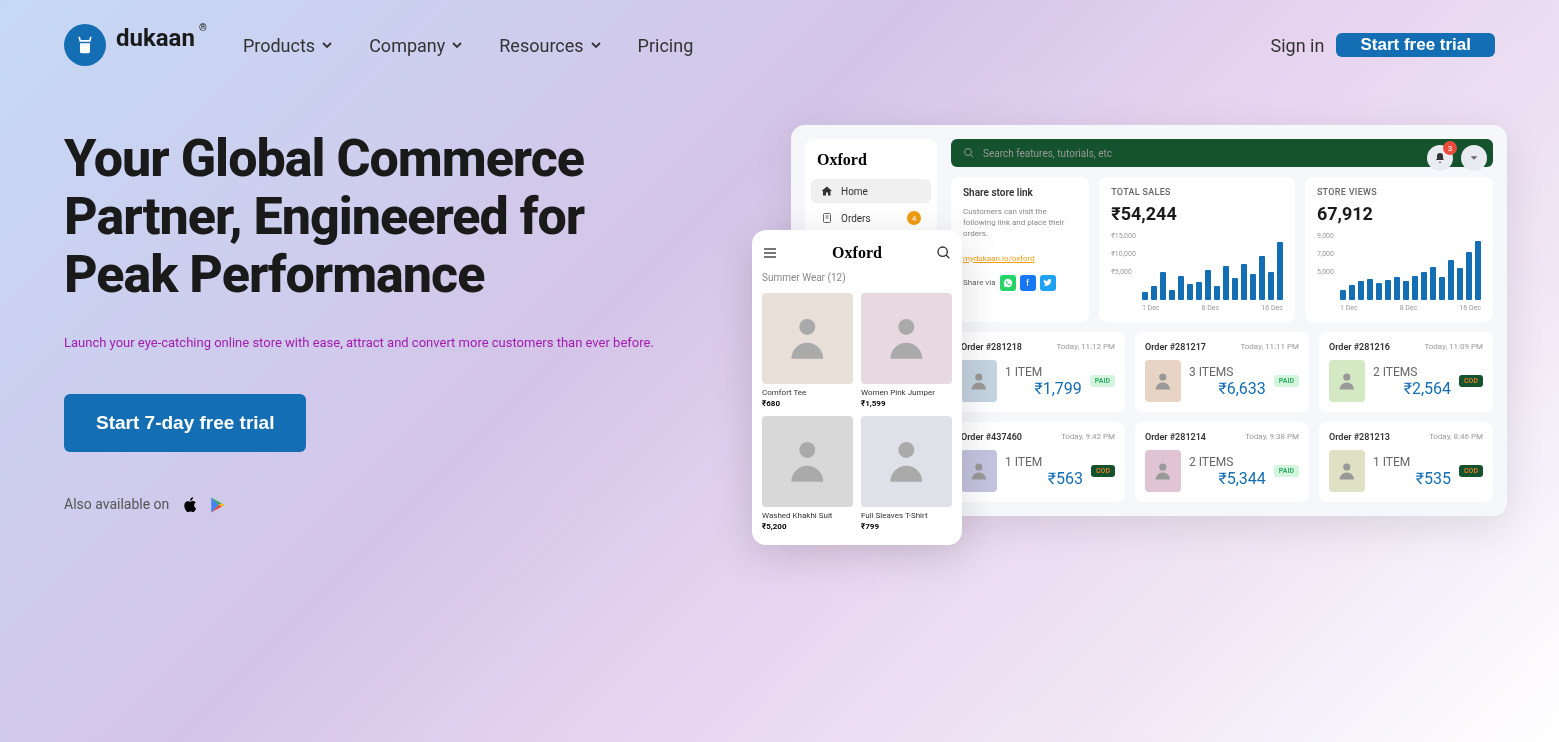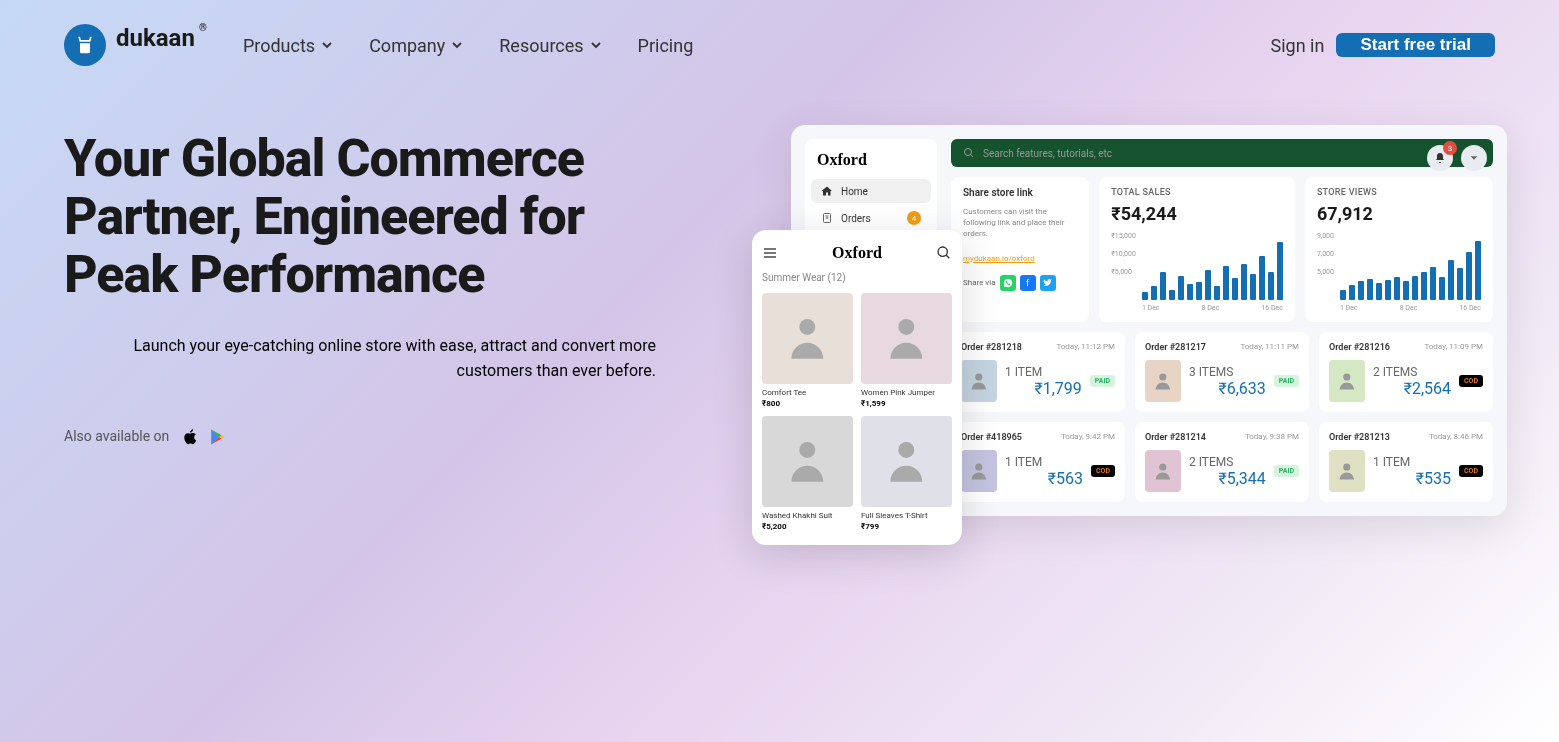--- a/index.html
+++ b/index.html
@@ -15,21 +15,21 @@
 .nav { display: flex; gap: 36px; }
 .nav-item { display: flex; align-items: center; gap: 6px; font-size: 18px; color: #333; cursor: pointer; }
 .chevron { width: 12px; height: 12px; }
 .header-right { display: flex; align-items: center; gap: 12px; }
 .signin { font-size: 18px; color: #333; cursor: pointer; }
 .cta-btn { background: #146EB4; color: white; padding: 2px 24px; border-radius: 6px; font-size: 17px; font-weight: 600; border: none; cursor: pointer; }
 
 
 .hero { padding: 40px 64px; max-width: 720px; }
 .hero h1 { font-size: 52px; font-weight: 800; line-height: 1.12; color: #1a1a1a; margin-bottom: 28px; letter-spacing: -1px; }
-.hero p { font-size: 16px; color: #000000; line-height: 1.6; margin-bottom: 40px; text-align: right; }
+.hero p { font-size: 13px; color: #a21caf; line-height: 1.6; margin-bottom: 40px; }
 .hero-btn { background: #146EB4; color: white; padding: 18px 32px; border-radius: 6px; font-size: 19px; font-weight: 600; border: none; cursor: pointer; }
 .also { margin-top: 44px; display: flex; align-items: flex-start; gap: 12px; font-size: 14px; color: #555; }
 .store-icons { display: flex; gap: 10px; }
 
 
 .dashboard { position: absolute; top: 125px; right: 52px; width: 716px; background: #f5f7fa; border-radius: 14px; box-shadow: 0 10px 40px rgba(0,0,0,0.1); padding: 14px; }
 .dash-top { display: flex; gap: 14px; }
 .sidebar { width: 132px; background: white; border-radius: 8px; padding: 8px 0; }
 .sidebar-title { font-family: Georgia, serif; font-weight: 700; font-size: 16px; padding: 4px 12px 8px; }
 .side-item { display: flex; align-items: center; gap: 8px; padding: 6px 10px; font-size: 10px; color: #333; border-radius: 6px; margin: 2px 6px; }
@@ -64,21 +64,21 @@
 .order-top { display: flex; justify-content: space-between; font-size: 9px; margin-bottom: 8px; }
 .order-num { font-weight: 600; color: #333; }
 .order-time { color: #999; font-size: 8px; }
 .order-body { display: flex; gap: 8px; align-items: center; }
 .order-thumb { width: 36px; height: 42px; background: #f0f0f0; border-radius: 4px; overflow: hidden; }
 .order-info { flex: 1; }
 .order-items { font-size: 12px; color: #666; }
 .order-price { font-size: 16px; color: #146EB4; font-weight: 400; text-align: right; }
 .order-status { font-size: 7px; padding: 2px 5px; border-radius: 3px; font-weight: 600; }
 .st-paid { background: #d4f4dd; color: #27ae60; }
-.st-cod { background: #000000; color: #e67e22; }
+.st-cod { background: #14532d; color: #e67e22; }
 
 
 .mobile { position: absolute; top: 230px; left: 752px; width: 210px; background: white; border-radius: 14px; box-shadow: 0 10px 40px rgba(0,0,0,0.15); padding: 14px 10px; z-index: 10; }
 .mobile-top { display: flex; justify-content: space-between; align-items: center; margin-bottom: 10px; }
 .mobile-title { font-family: Georgia, serif; font-weight: 700; font-size: 16px; }
 .ham, .mag { width: 16px; height: 16px; cursor: pointer; }
 .mobile-cat { font-size: 10px; font-weight: 600; margin-bottom: 10px; }
 .mobile-cat span { color: #888; font-weight: 400; }
 .prod-grid { display: grid; grid-template-columns: 1fr 1fr; gap: 8px; }
 .prod { }
@@ -128,20 +128,21 @@
   </div>
   <div class="header-right">
     <span class="signin">Sign in</span>
     <button class="cta-btn">Start free trial</button>
   </div>
 </div>
 
 <div class="hero">
   <h1>Your Global Commerce Partner, Engineered for Peak Performance</h1>
   <p>Launch your eye-catching online store with ease, attract and convert more customers than ever before.</p>
+  <button class="hero-btn">Start 7-day free trial</button>
   <div class="also">
     <span>Also available on</span>
     <div class="store-icons">
       <svg width="18" height="18" viewBox="0 0 24 24" fill="#000">
           <path d="M17.5 12.5c0-2.5 2-3.7 2.1-3.8-1.1-1.7-2.9-1.9-3.5-1.9-1.5-.2-2.9.9-3.7.9-.8 0-1.9-.9-3.2-.8-1.6 0-3.1.9-4 2.4-1.7 3-0.4 7.4 1.2 9.8.8 1.2 1.8 2.5 3.1 2.4 1.2 0 1.7-.8 3.2-.8s1.9.8 3.2.8c1.3 0 2.2-1.2 3-2.4.9-1.4 1.3-2.7 1.3-2.8-.1 0-2.5-1-2.7-3.8zM15 4.8c.7-.8 1.1-2 1-3.1-1 0-2.2.7-2.9 1.5-.6.7-1.2 1.9-1 3 1.1.1 2.2-.6 2.9-1.4z"></path>
         </svg>
       <svg width="18" height="18" viewBox="0 0 24 24">
           <path fill="#4285f4" d="M3 2v20l10-10z"></path>
           <path fill="#34a853" d="M3 2l14 8-4 2z"></path>
           <path fill="#fbbc04" d="M13 12l4 2 4-2-4-2z"></path>
@@ -344,21 +345,21 @@
               </div>
       <div class="order-info">
         <div class="order-items">2 ITEMS</div>
         <div class="order-price">₹2,564</div>
       </div>
       <span class="order-status st-cod">COD</span>
     </div>
           </div>
           <div class="order-card">
     <div class="order-top">
-      <span class="order-num">Order #418965</span>
+      <span class="order-num">Order #437460</span>
       <span class="order-time">Today, 9:42 PM</span>
     </div>
     <div class="order-body">
       <div class="order-thumb">
                 <div class="person" style="background:#c4c4e0">
                   <svg viewBox="0 0 24 24" fill="#999">
                     <circle cx="12" cy="8" r="4"></circle>
                     <path d="M4 22c0-4.4 3.6-8 8-8s8 3.6 8 8"></path>
                   </svg>
                 </div>
@@ -437,21 +438,21 @@
       <div class="prod">
     <div class="prod-img">
           <div class="person" style="background:#e8e0d8">
             <svg viewBox="0 0 24 24" fill="#aaa">
               <circle cx="12" cy="7" r="3.5"></circle>
               <path d="M5 21c0-3.9 3.1-7 7-7s7 3.1 7 7"></path>
             </svg>
           </div>
         </div>
     <div class="prod-name">Comfort Tee</div>
-    <div class="prod-price">₹800</div>
+    <div class="prod-price">₹680</div>
       </div>
       <div class="prod">
     <div class="prod-img">
           <div class="person" style="background:#e8d8e0">
             <svg viewBox="0 0 24 24" fill="#aaa">
               <circle cx="12" cy="7" r="3.5"></circle>
               <path d="M5 21c0-3.9 3.1-7 7-7s7 3.1 7 7"></path>
             </svg>
           </div>
         </div>

